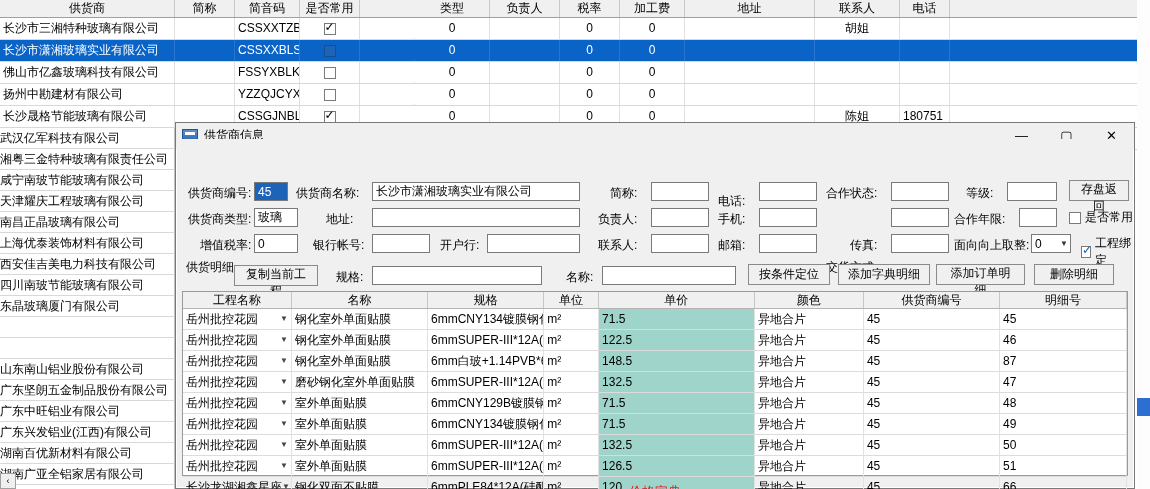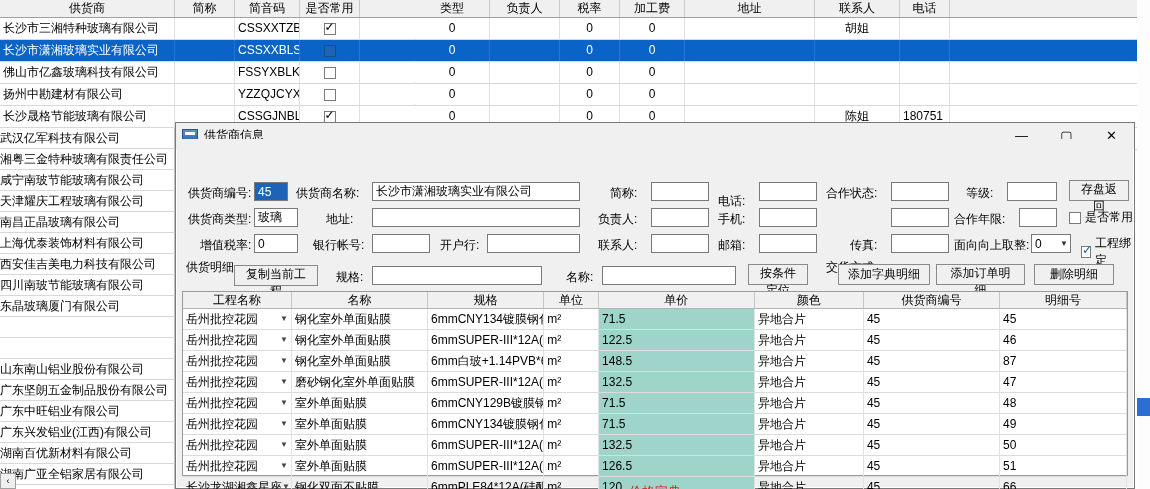--- a/index.html
+++ b/index.html
@@ -353,21 +353,21 @@
         <span>工程绑定</span>
       </div>
 
       <div class="frm lbl" style="left:10px; top:110px;">供货明细</div>
 
       <button class="frm btnx" style="left:58px; top:116px; width:84px;">复制当前工程</button>
       <div class="frm lbl" style="left:160px; top:120px;">规格:</div>
       <input class="frm inp" style="left: 196px; top: 117px; width: 170px;" value="">
       <div class="frm lbl" style="left:390px; top:120px;">名称:</div>
       <input class="frm inp" style="left: 426px; top: 117px; width: 134px;" value="">
-      <button class="frm btnx" style="left:572px; top:115px; width:60px;">按条件定位</button>
+      <button class="frm btnx" style="left:572px; top:115px; width:82px;">按条件定位</button>
       <button class="frm btnx" style="left:662px; top:115px; width:92px;">添加字典明细</button>
       <button class="frm btnx" style="left:760px; top:115px; width:89px;">添加订单明细</button>
       <button class="frm btnx" style="left:858px; top:115px; width:80px;">删除明细</button>
 
       <div class="tbl">
         <div class="tbl-head">
           <div class="c d0">工程名称</div>
           <div class="c d1">名称</div>
           <div class="c d2">规格</div>
           <div class="c d3">单位</div>

